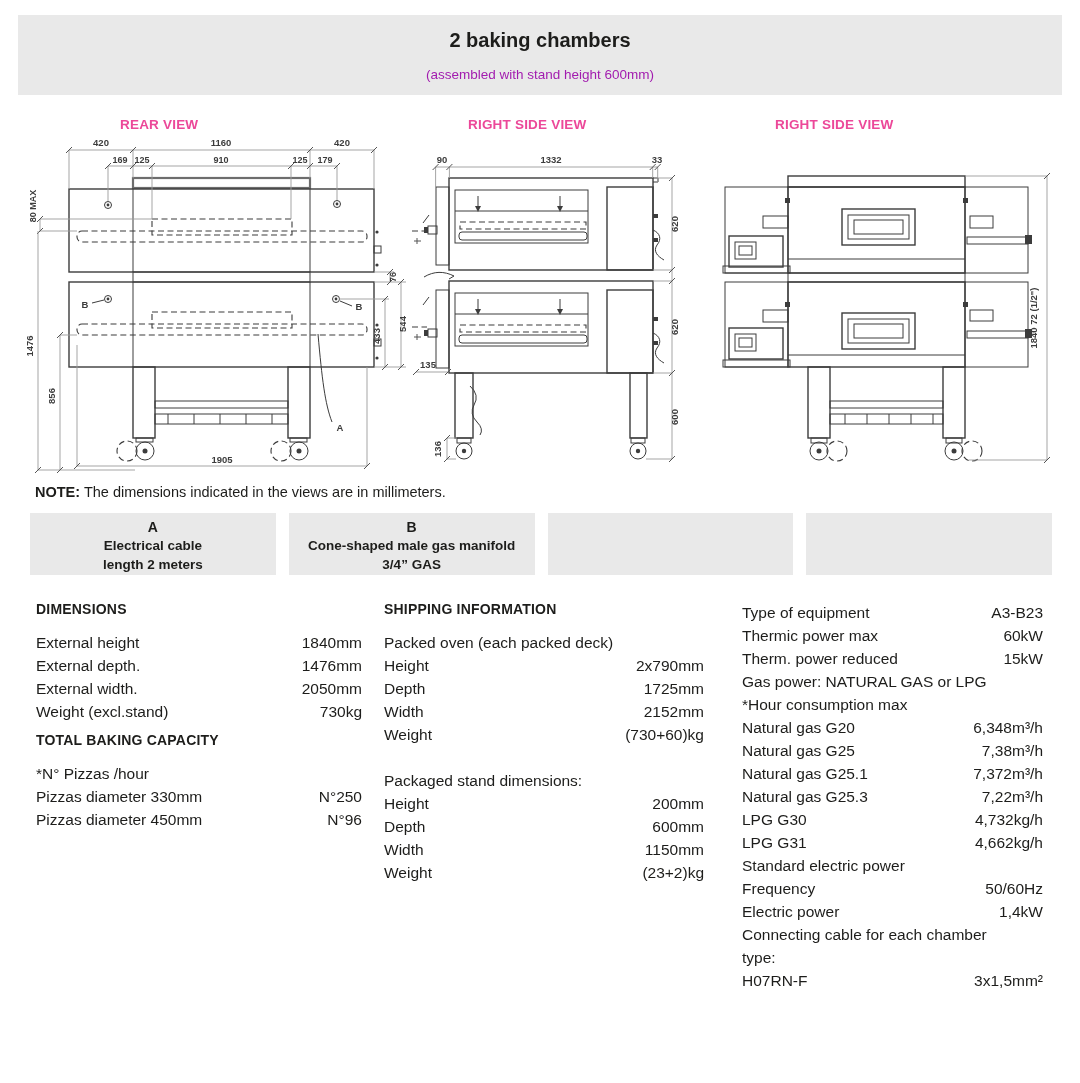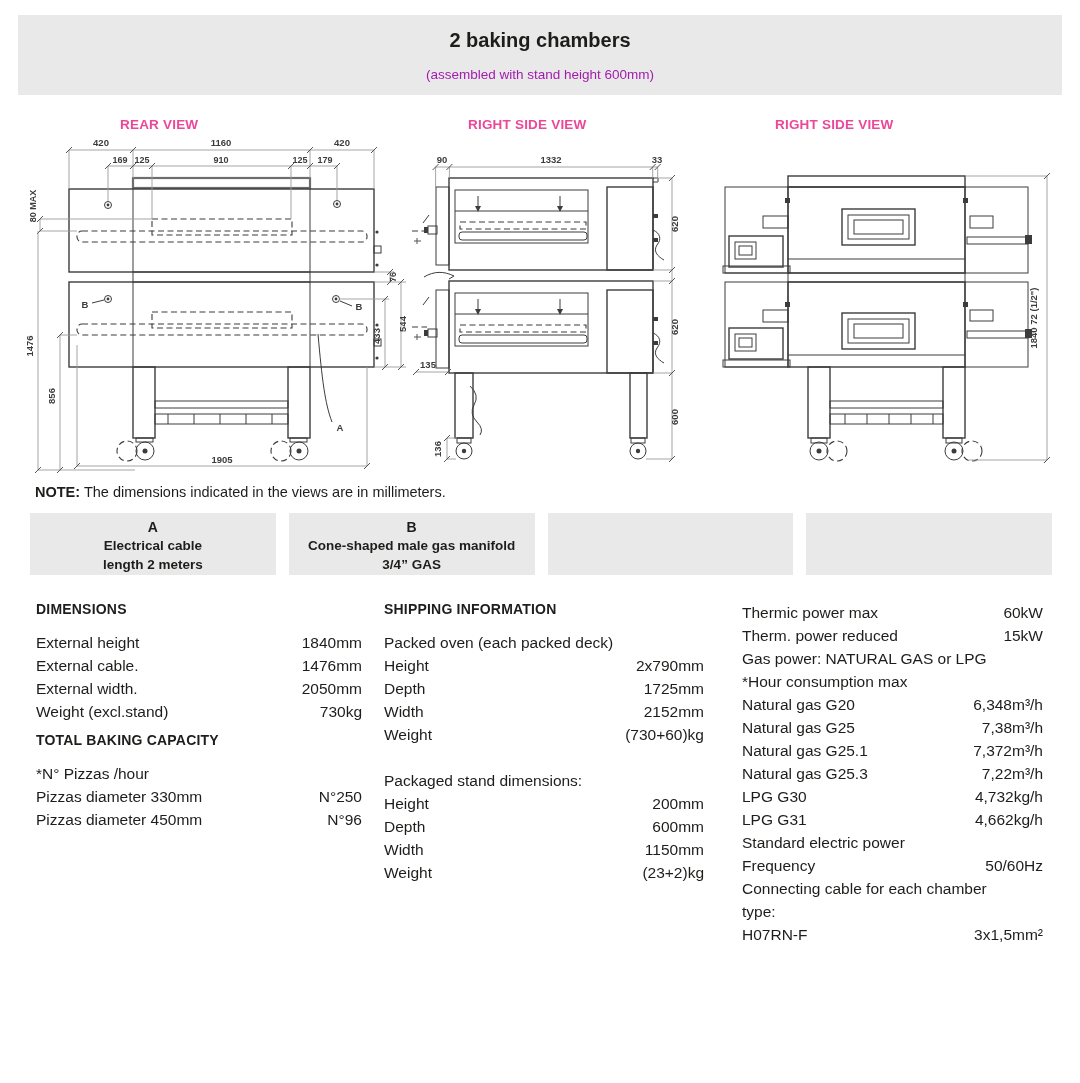--- a/index.html
+++ b/index.html
@@ -358,21 +358,21 @@
     <div class="legend-box"></div>
   </div>
 
   <div class="spec-col col-1">
     <h3 class="spec-head">DIMENSIONS</h3>
     <div class="spec-row">
         <span class="lbl">External height</span>
         <span class="val">1840mm</span>
       </div>
     <div class="spec-row">
-        <span class="lbl">External cable.</span>
+        <span class="lbl">External depth.</span>
         <span class="val">1476mm</span>
       </div>
     <div class="spec-row">
         <span class="lbl">External width.</span>
         <span class="val">2050mm</span>
       </div>
     <div class="spec-row">
         <span class="lbl">Weight (excl.stand)</span>
         <span class="val">730kg</span>
       </div>
@@ -431,20 +431,24 @@
         <span class="val">1150mm</span>
       </div>
     <div class="spec-row">
         <span class="lbl">Weight</span>
         <span class="val">(23+2)kg</span>
       </div>
   </div>
 
   <div class="spec-col col-3">
     <div class="spec-row">
+        <span class="lbl">Type of equipment</span>
+        <span class="val">A3-B23</span>
+      </div>
+    <div class="spec-row">
         <span class="lbl">Thermic power max</span>
         <span class="val">60kW</span>
       </div>
     <div class="spec-row">
         <span class="lbl">Therm. power reduced</span>
         <span class="val">15kW</span>
       </div>
     <div class="spec-row">
         <span class="lbl">Gas power: NATURAL GAS or LPG</span>
         <span class="val"></span>
@@ -479,20 +483,24 @@
       </div>
     <div class="spec-row">
         <span class="lbl">Standard electric power</span>
         <span class="val"></span>
       </div>
     <div class="spec-row">
         <span class="lbl">Frequency</span>
         <span class="val">50/60Hz</span>
       </div>
     <div class="spec-row">
+        <span class="lbl">Electric power</span>
+        <span class="val">1,4kW</span>
+      </div>
+    <div class="spec-row">
         <span class="lbl">Connecting cable for each chamber</span>
         <span class="val"></span>
       </div>
     <div class="spec-row">
         <span class="lbl">type:</span>
         <span class="val"></span>
       </div>
     <div class="spec-row">
         <span class="lbl">H07RN-F</span>
         <span class="val">3x1,5mm²</span>

